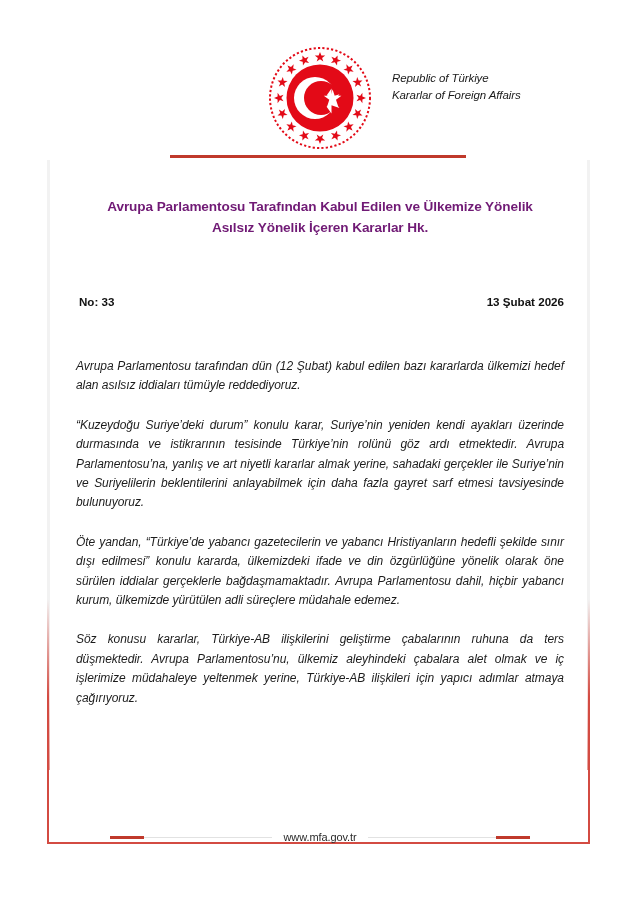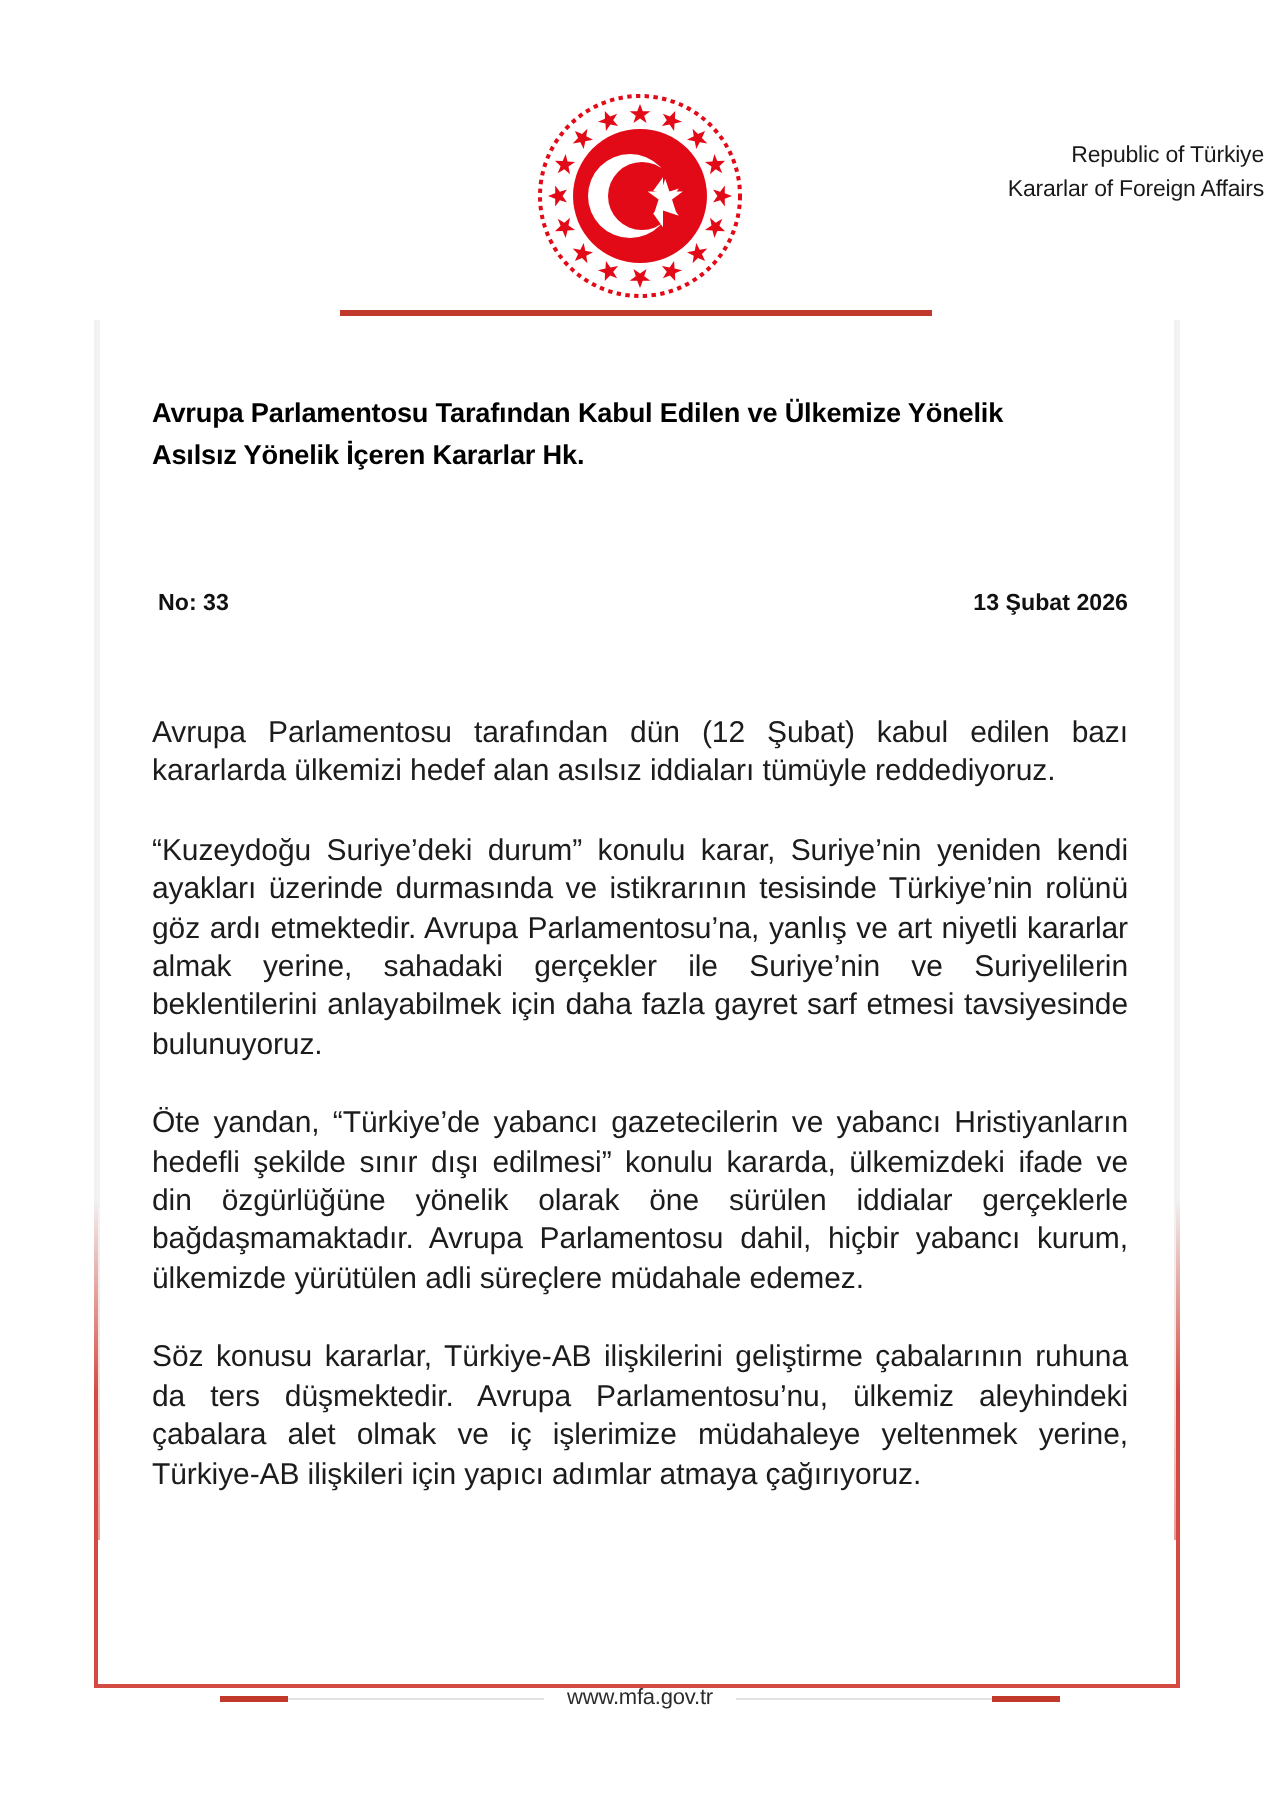--- a/index.html
+++ b/index.html
@@ -43,21 +43,22 @@
     white-space: nowrap;
   }
   .header-text-left {
     left: 0;
     width: 252px;
     text-align: right;
   }
   .header-text-right {
     left: 392px;
     width: 240px;
-    text-align: right;
+    text-align: left;
+    font-style: italic;
   }
   .header-text div { display: block; }
 
   
   .emblem {
     position: absolute;
     left: 268px;
     top: 2px;
     width: 104px;
     height: 104px;
@@ -102,21 +103,22 @@
   .doc {
     position: absolute;
     left: 76px;
     top: 196px;
     width: 488px;
   }
 
   .doc-title {
     font-size: 13.6px;
     font-weight: bold;
-    color: #000000;
+    color: #701a75;
+    text-align: center;
     line-height: 21px;
     letter-spacing: -0.1px;
     margin: 0;
   }
   .doc-title div { display: block; }
 
   .meta-row {
     position: relative;
     margin-top: 57px;
     height: 18px;
@@ -134,41 +136,42 @@
     position: absolute;
     right: 0;
     top: 0;
   }
 
   .body-text {
     margin-top: 44px;
   }
   .body-text p {
     margin: 0 0 20px 0;
-    font-size: 15px;
+    font-size: 12px;
     line-height: 19.4px;
     color: #1c1c1c;
     text-align: justify;
     text-justify: inter-word;
     letter-spacing: -0.05px;
+    font-style: italic;
   }
   .body-text p:last-child { margin-bottom: 0; }
 
   
   .footer {
     position: absolute;
     left: 0;
     top: 828px;
     width: 640px;
     height: 24px;
   }
   .footer-inner {
     position: relative;
     width: 420px;
-    margin: 12px auto;
+    margin: 0 auto;
     height: 18px;
     display: flex;
     align-items: center;
     justify-content: center;
   }
   .footer-dash {
     height: 3px;
     background: #c0392b;
     flex: 0 0 34px;
   }

